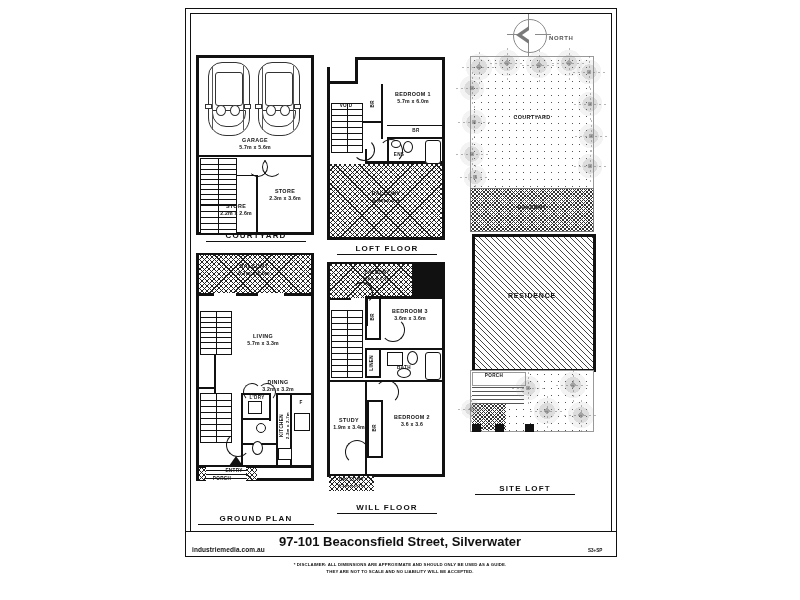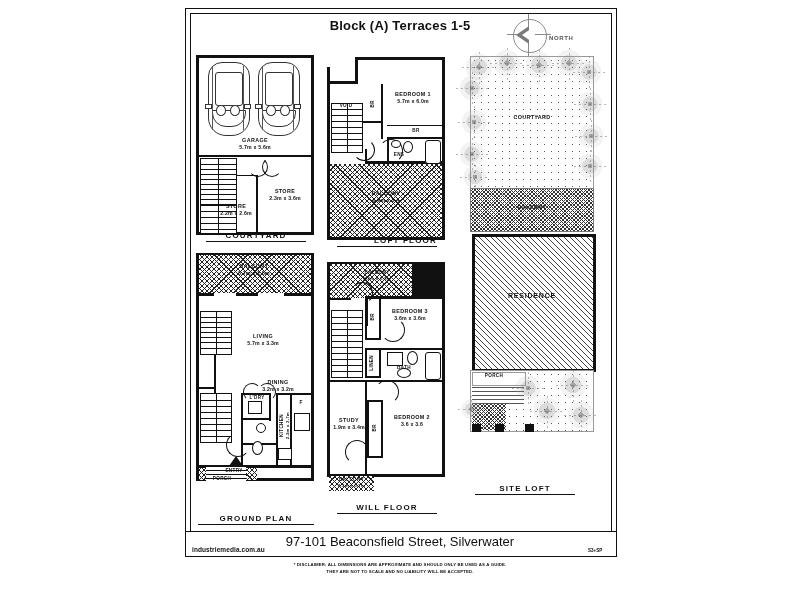--- a/index.html
+++ b/index.html
@@ -92,34 +92,33 @@
   .shrub{position:absolute;border-radius:50%;
     background:radial-gradient(circle at 50% 50%, rgba(90,90,90,.55) 0 12%, rgba(140,140,140,.30) 13% 38%, rgba(170,170,170,.14) 39% 62%, rgba(255,255,255,0) 63%);
   }
   .shrub:before{content:"";position:absolute;left:50%;top:-8%;width:1px;height:116%;
     background:repeating-linear-gradient(0deg, rgba(110,110,110,.5) 0 2px, transparent 2px 5px);}
   .shrub:after{content:"";position:absolute;left:-8%;top:50%;height:1px;width:116%;
     background:repeating-linear-gradient(90deg, rgba(110,110,110,.5) 0 2px, transparent 2px 5px);}
 
   
   .footer-bar{position:absolute;left:185px;top:531px;width:430px;height:24px;border:1px solid #111;background:#fff;}
-  .addr{position:absolute;left:185px;top:534px;width:430px;text-align:center;font-size:13px;font-weight:normal;color:#111;}
+  .addr{position:absolute;left:185px;top:534px;width:430px;text-align:center;font-size:13px;font-weight:bold;color:#111;}
   .brand{position:absolute;left:192px;top:546px;font-size:6.5px;font-weight:bold;color:#111;letter-spacing:.1px;}
   .code{position:absolute;left:588px;top:548px;font-size:4.6px;font-weight:bold;color:#111;}
   .disclaimer{position:absolute;left:185px;top:562px;width:430px;text-align:center;font-size:4.3px;font-weight:bold;color:#111;line-height:1.55;letter-spacing:.15px;}
 </style>
 </head>
 <body>
 
 <div id="sheet">
 
   <div class="page-frame"></div>
   <div class="page-inner"></div>
 
-  <div class="title">Block (A) Terraces 1-5</div>
 
   <div class="compass">
     <div class="vbar"></div>
       <div class="hbar"></div>
     <div class="circ"></div>
     <div class="arrowA"></div>
       <div class="arrowB"></div>
     <div class="nlabel">NORTH</div>
   </div>
 
@@ -244,21 +243,21 @@
       <span class="nm">BR</span>
     </div>
     <div class="lbl tiny" style="left:58px;top:95px;width:28px;">
       <span class="nm">ENS</span>
     </div>
     <div class="lbl" style="left:29px;top:133px;width:60px;">
       <span class="nm">BALCONY</span>
       <span class="dim">6.9m x 3.4</span>
     </div>
   </div>
-  <div class="caption" style="left:337px;top:236px;width:100px;text-align:right;">LOFT  FLOOR</div>
+  <div class="caption" style="left:337px;top:244px;width:100px;">LOFT  FLOOR</div>
 
   <div class="plan" style="left:196px;top:253px;width:118px;height:228px;">
     <div class="wall" style="left:0;top:0;width:118px;height:2px;"></div>
     <div class="wall" style="left:0;top:0;width:3px;height:228px;"></div>
     <div class="wall" style="left:115px;top:0;width:3px;height:228px;"></div>
     <div class="wall" style="left:0;top:225px;width:118px;height:3px;"></div>
 
     <div class="hatch-balcony" style="position:absolute;left:3px;top:2px;width:112px;height:38px;"></div>
     <div class="wall" style="left:0;top:40px;width:18px;height:3px;"></div>
     <div class="wall" style="left:40px;top:40px;width:22px;height:3px;"></div>

